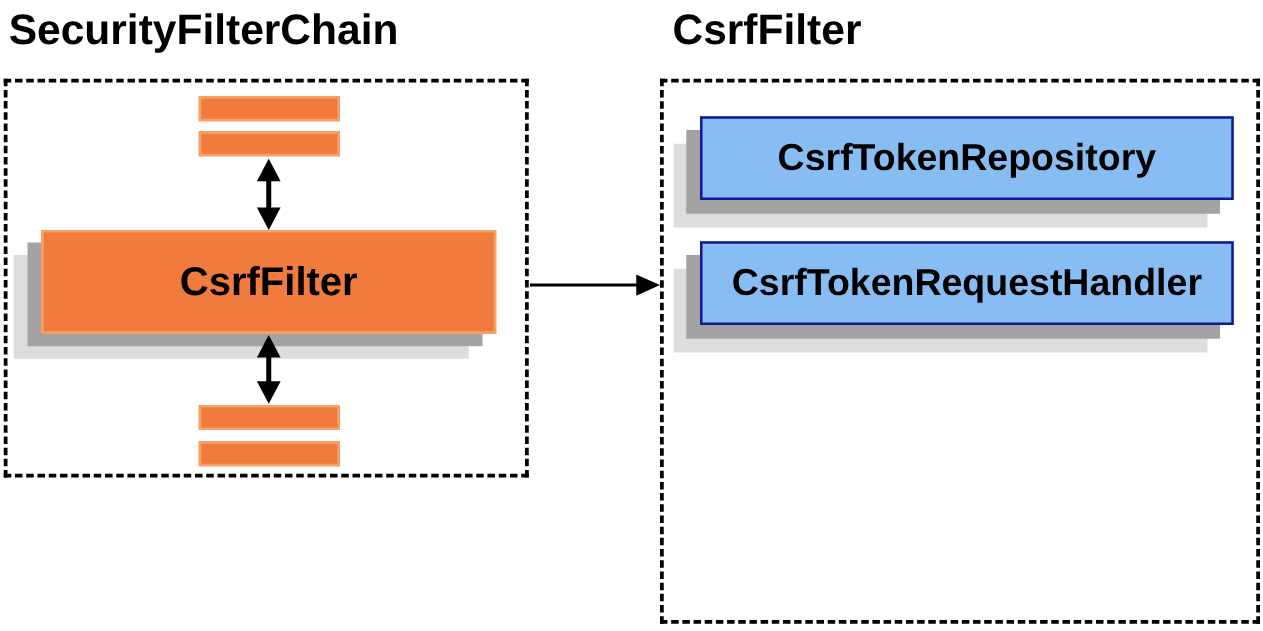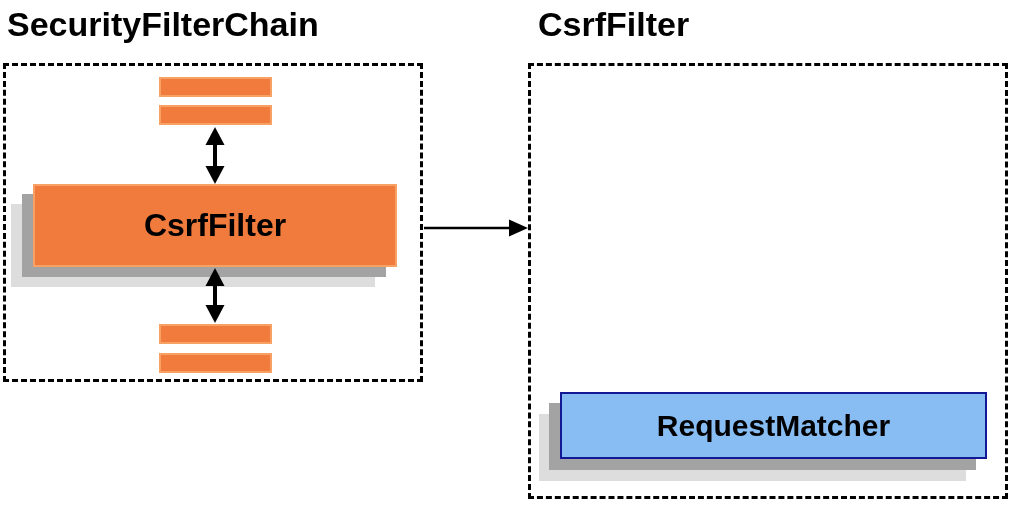--- a/index.html
+++ b/index.html
@@ -96,22 +96,25 @@
   <div class="filter-bar bar-1"></div>
   <div class="filter-bar bar-2"></div>
 
   <div class="csrf-filter-box">
     <span class="box-label">CsrfFilter</span>
   </div>
 
   <div class="filter-bar bar-3"></div>
   <div class="filter-bar bar-4"></div>
 
-  <div class="component-box comp-4">
-    <span class="box-label">RequestMatcher</span>
+  <div class="component-box comp-1">
+    <span class="box-label">CsrfTokenRepository</span>
+  </div>
+  <div class="component-box comp-2">
+    <span class="box-label">CsrfTokenRequestHandler</span>
   </div>
 
   <svg class="arrow-layer" viewBox="0 0 1010 505">
 
     <g fill="#000000" stroke="#000000">
       <line x1="215" y1="142" x2="215" y2="169" stroke-width="4"></line>
       <polygon points="215,127 205.5,145 224.5,145" stroke="none"></polygon>
       <polygon points="215,184 205.5,166 224.5,166" stroke="none"></polygon>
     </g>
 

